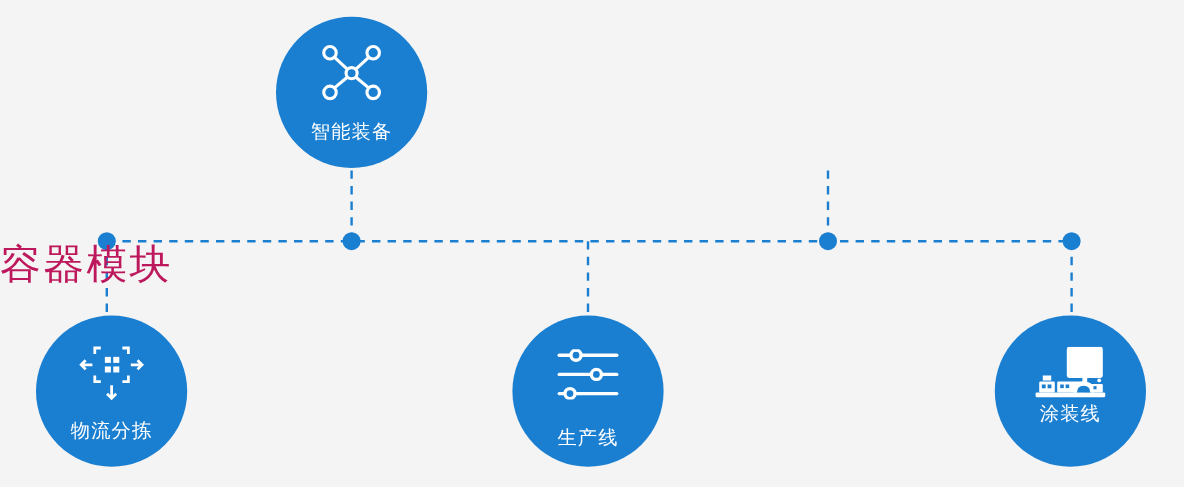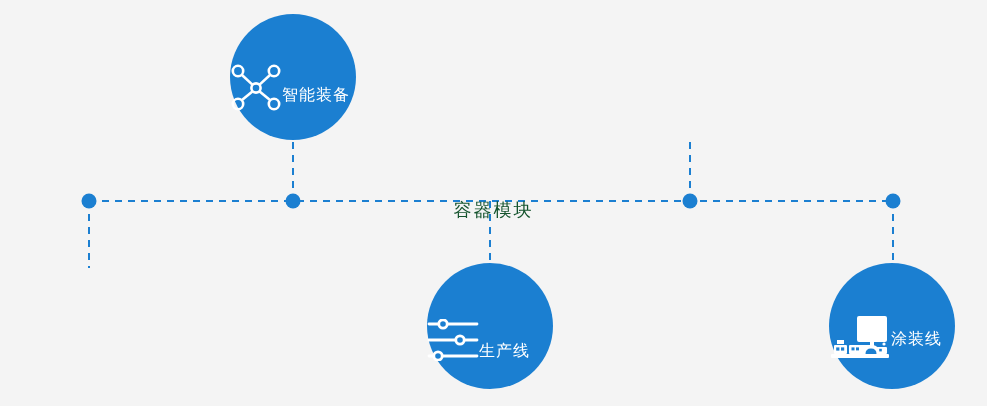--- a/index.html
+++ b/index.html
@@ -25,34 +25,34 @@
     top: 0;
     width: 987px;
     height: 406px;
     overflow: visible;
   }
   .watermark {
     position: absolute;
     left: 0;
     top: 0;
     width: 987px;
-    text-align: center;
-    color: #14532d;
-    font-size: 18px;
+    text-align: left;
+    color: #be185d;
+    font-size: 34px;
     letter-spacing: 2px;
     font-family: "DejaVu Sans", "Liberation Sans", sans-serif;
     user-select: none;
     pointer-events: none;
   }
   .node {
     position: absolute;
     border-radius: 50%;
     background: #1b7fd1;
     display: flex;
-    flex-direction: row;
+    flex-direction: column;
     align-items: center;
     justify-content: flex-start;
     box-sizing: border-box;
   }
   .node-icon {
     display: block;
     line-height: 0;
   }
   .node-label {
     color: #ffffff;
@@ -102,20 +102,42 @@
           <line x1="40" y1="12" x2="29.6" y2="21.6"></line>
           <line x1="12" y1="37" x2="22.4" y2="28.4"></line>
           <line x1="40" y1="37" x2="29.6" y2="28.4"></line>
         </g>
       </svg>
     </span>
     <span class="node-label" style="margin-top:14px;">智能装备</span>
   </div>
 
 
+  <div class="node" style="left:30px; top:263px; width:126px; height:126px; padding-top:22px;">
+    <span class="node-icon">
+      <svg width="54" height="50" viewBox="0 0 54 50" xmlns="http://www.w3.org/2000/svg">
+        <g fill="none" stroke="#ffffff" stroke-width="2.3">
+          <path d="M18 5 H13 V10"></path>
+          <path d="M36 5 H41 V10"></path>
+          <path d="M18 33 H13 V28"></path>
+          <path d="M36 33 H41 V28"></path>
+          <path d="M11 19 H2 M5.4 15.2 L1.6 19 L5.4 22.8"></path>
+          <path d="M43 19 H52 M48.6 15.2 L52.4 19 L48.6 22.8"></path>
+          <path d="M27 36 V47 M23.2 43.2 L27 47 L30.8 43.2"></path>
+        </g>
+        <g fill="#ffffff">
+          <rect x="21.4" y="12.4" width="5" height="5"></rect>
+          <rect x="28.4" y="12.4" width="5" height="5"></rect>
+          <rect x="21.4" y="20.4" width="5" height="5"></rect>
+          <rect x="28.4" y="20.4" width="5" height="5"></rect>
+        </g>
+      </svg>
+    </span>
+    <span class="node-label" style="margin-top:14px;">物流分拣</span>
+  </div>
 
   <div class="node" style="left:427px; top:263px; width:126px; height:126px; padding-top:28px;">
     <span class="node-icon">
       <svg width="52" height="42" viewBox="0 0 52 42" xmlns="http://www.w3.org/2000/svg">
         <g fill="none" stroke="#ffffff" stroke-width="2.8" stroke-linecap="round">
           <line x1="2" y1="5" x2="50" y2="5"></line>
           <line x1="2" y1="21" x2="50" y2="21"></line>
           <line x1="2" y1="37" x2="50" y2="37"></line>
         </g>
         <g fill="#1b7fd1" stroke="#ffffff" stroke-width="2.8">

